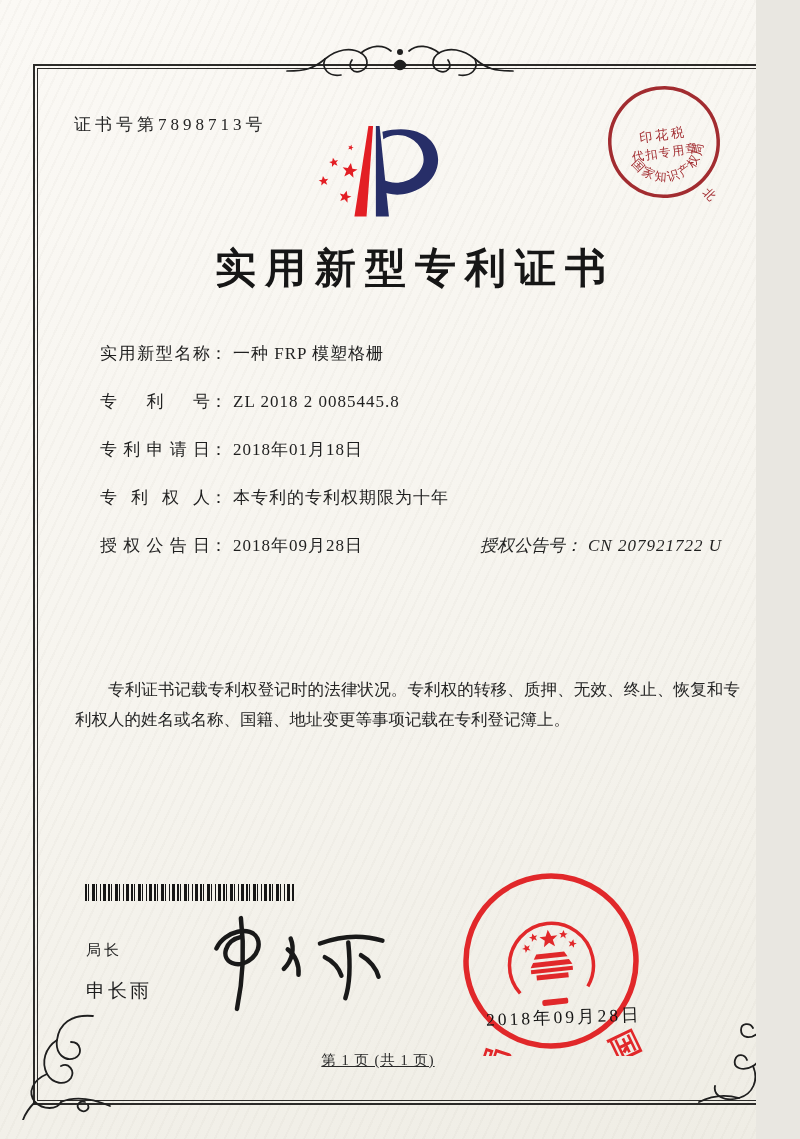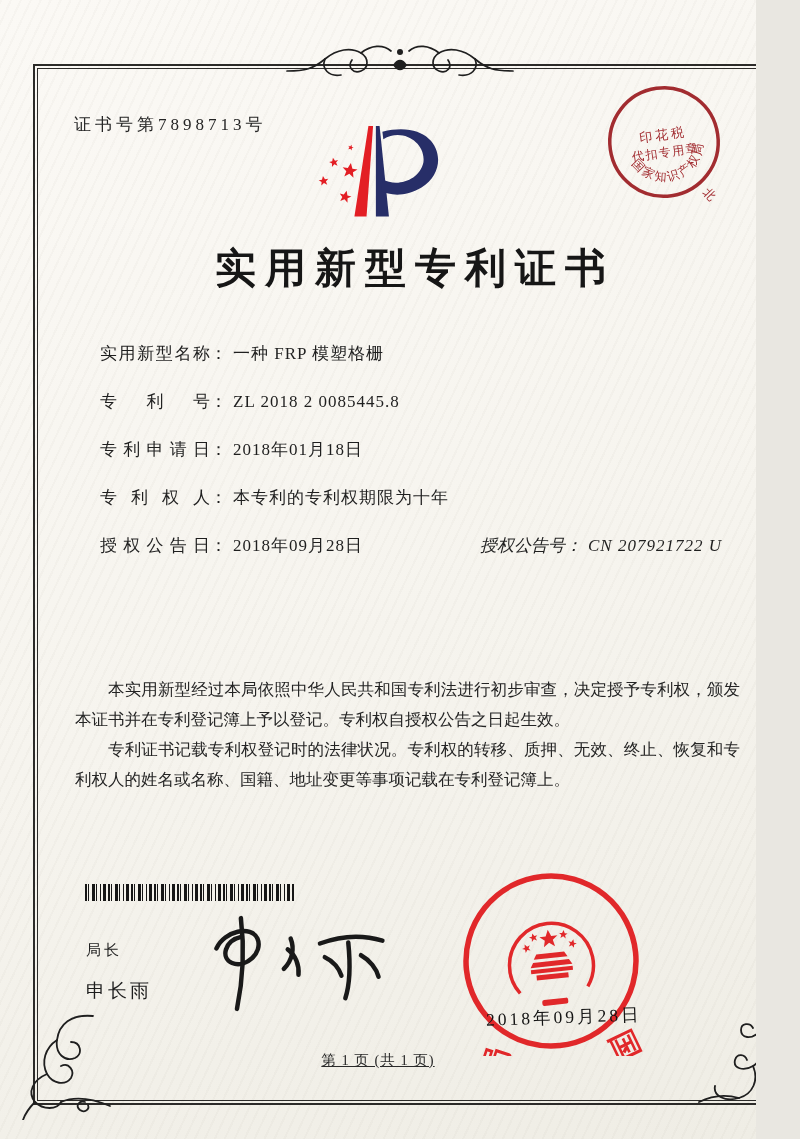--- a/index.html
+++ b/index.html
@@ -140,21 +140,20 @@
     </div>
     <div class="frow">
       <span class="flabel">授权公告日</span><span class="fcolon">：</span><span class="fvalue">2018年09月28日</span>
       <span class="grant-right">
         <span>授权公告号</span><span class="fcolon">：</span><span class="fvalue">CN 207921722 U</span>
       </span>
     </div>
   </div>
 
   <div class="paras">
-    <p>本实用新型经过本局依照中华人民共和国专利法进行初步审查，决定授予专利权，颁发本证书并在专利登记簿上予以登记。专利权自授权公告之日起生效。</p>
     <p>专利证书记载专利权登记时的法律状况。专利权的转移、质押、无效、终止、恢复和专利权人的姓名或名称、国籍、地址变更等事项记载在专利登记簿上。</p>
   </div>
 
   <div class="barcode"></div>
 
   <div class="director-title">局长</div>
   <div class="director-name">申长雨</div>
 
   <svg class="signature" width="205" height="105" viewBox="0 0 210 105">
     <g stroke="#191919" stroke-width="4.6" fill="none" stroke-linecap="round" stroke-linejoin="round">

